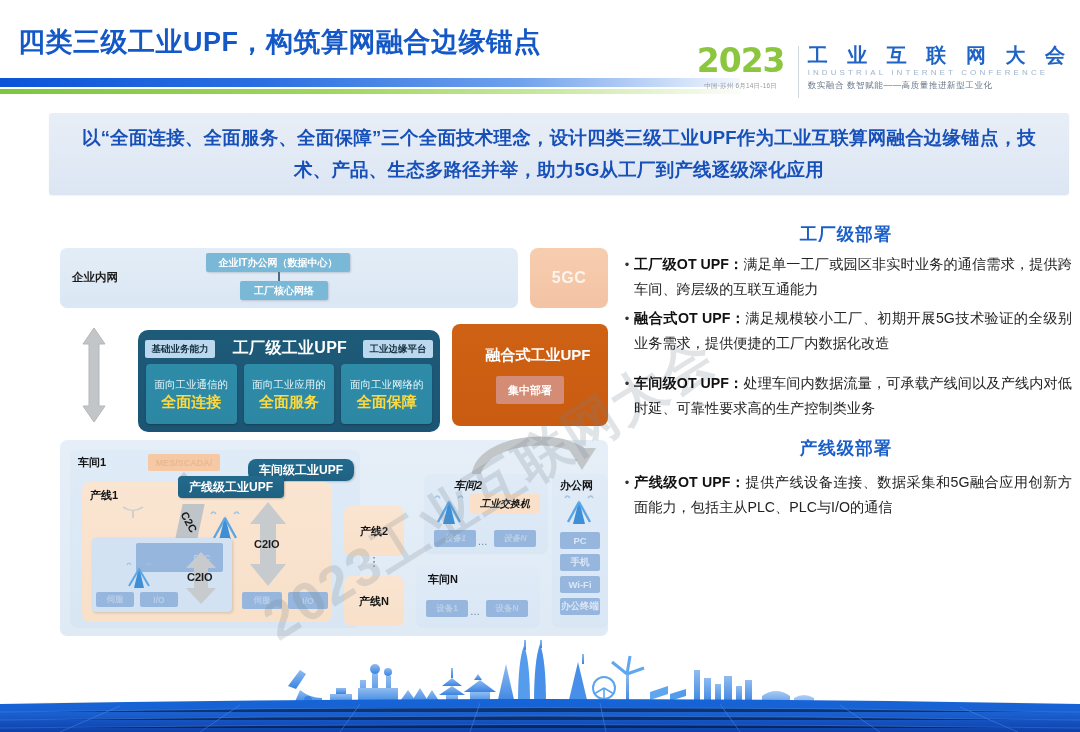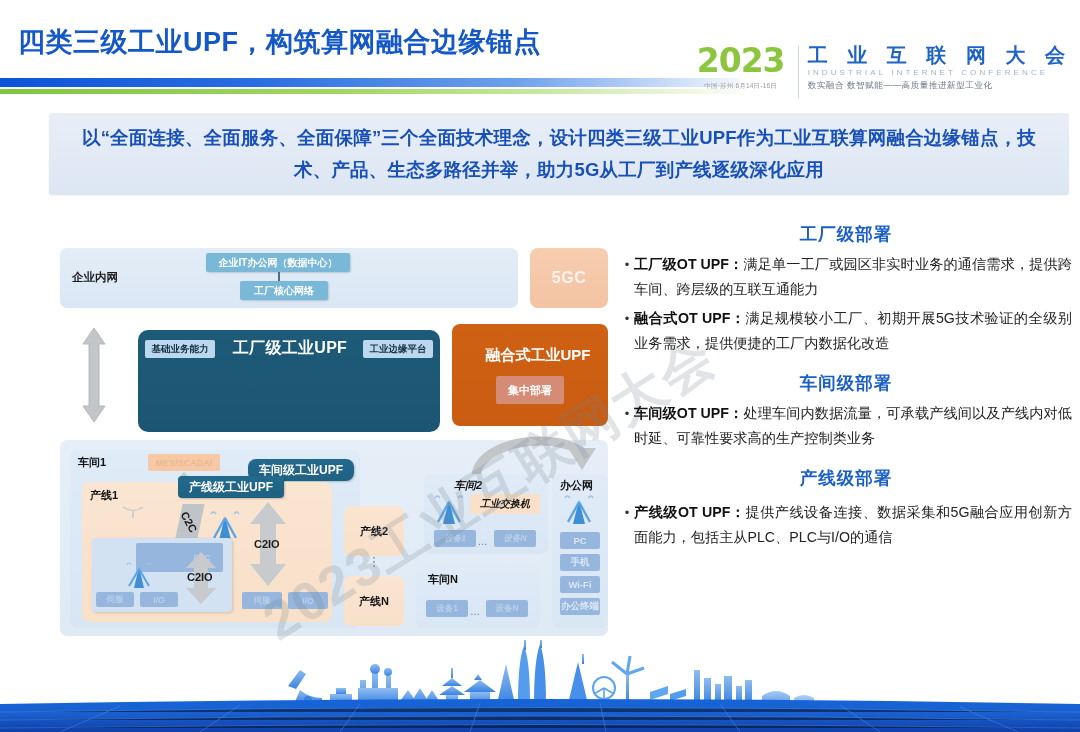--- a/index.html
+++ b/index.html
@@ -308,20 +308,34 @@
     <div class="dg-box c5gc">5GC</div>
 
     <svg class="varrow" viewBox="0 0 24 94">
       <polygon points="12,0 23,16 17,16 17,78 23,78 12,94 1,78 7,78 7,16 1,16" fill="#c2c6c9" stroke="#b3b7ba" stroke-width="1"></polygon>
     </svg>
 
     <div class="dg-box fupf">
       <div class="tag-l">基础业务能力</div>
       <div class="fupf-title">工厂级工业UPF</div>
       <div class="tag-r">工业边缘平台</div>
+      <div class="cap-row">
+        <div class="cap">
+          <span class="cs">面向工业通信的</span>
+          <span class="cb">全面连接</span>
+        </div>
+        <div class="cap">
+          <span class="cs">面向工业应用的</span>
+          <span class="cb">全面服务</span>
+        </div>
+        <div class="cap">
+          <span class="cs">面向工业网络的</span>
+          <span class="cb">全面保障</span>
+        </div>
+      </div>
     </div>
 
     <div class="dg-box xupf">
       <div class="xupf-t">融合式工业UPF</div>
       <div class="xupf-b">集中部署</div>
     </div>
 
     <div class="dg-box low"></div>
 
     <svg style="position:absolute;left:396px;top:186px;width:152px;height:60px;" viewBox="0 0 152 60">
@@ -431,21 +445,20 @@
       <span class="dot">•</span>
       <span class="btxt"><b>工厂级OT UPF：</b><span>满足单一工厂或园区非实时业务的通信需求，提供跨车间、跨层级的互联互通能力</span></span>
     </div>
     <div class="bullet">
       <span class="dot">•</span>
       <span class="btxt"><b>融合式OT UPF：</b><span>满足规模较小工厂、初期开展5G技术验证的全级别业务需求，提供便捷的工厂内数据化改造</span></span>
     </div>
 
     <div class="gap"></div>
 
-    <div class="sec-head">车间级部署</div>
     <div class="bullet">
       <span class="dot">•</span>
       <span class="btxt"><b>车间级OT UPF：</b><span>处理车间内数据流量，可承载产线间以及产线内对低时延、可靠性要求高的生产控制类业务</span></span>
     </div>
 
     <div class="gap"></div>
 
     <div class="sec-head">产线级部署</div>
     <div class="gap-s"></div>
     <div class="bullet">

